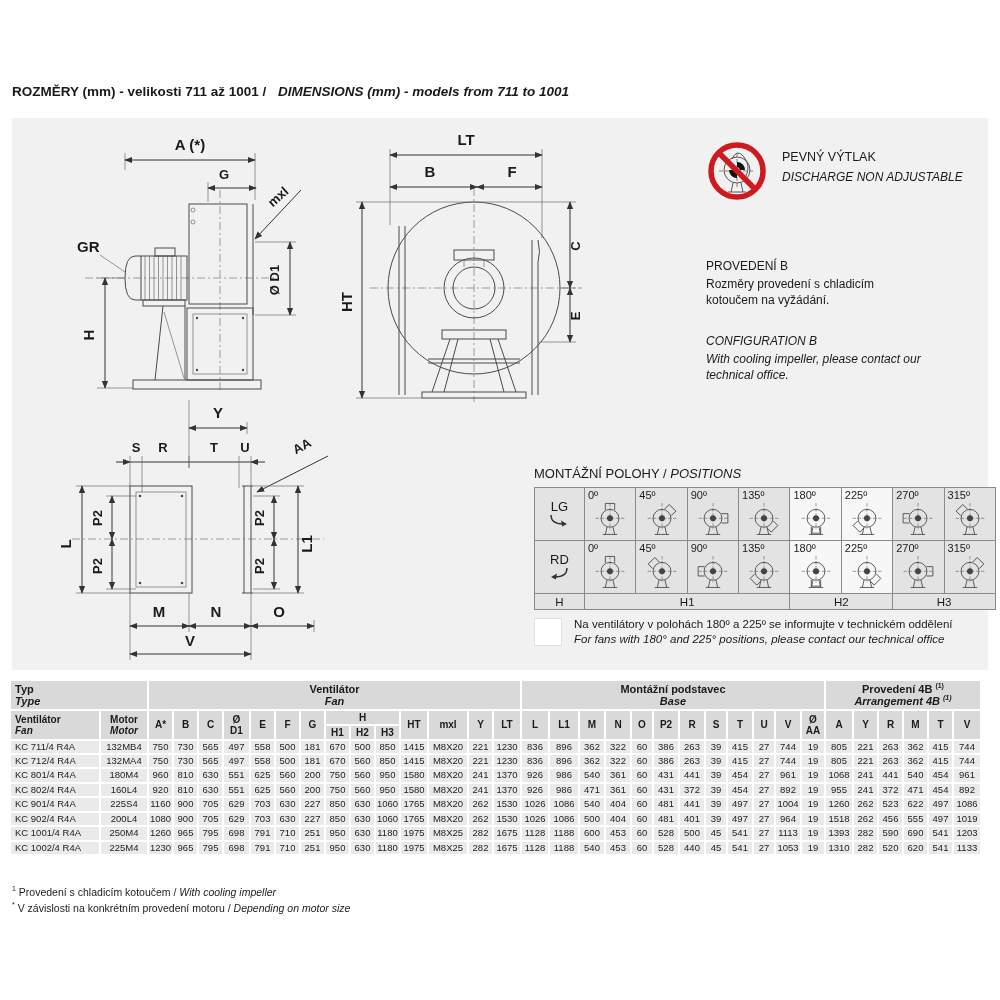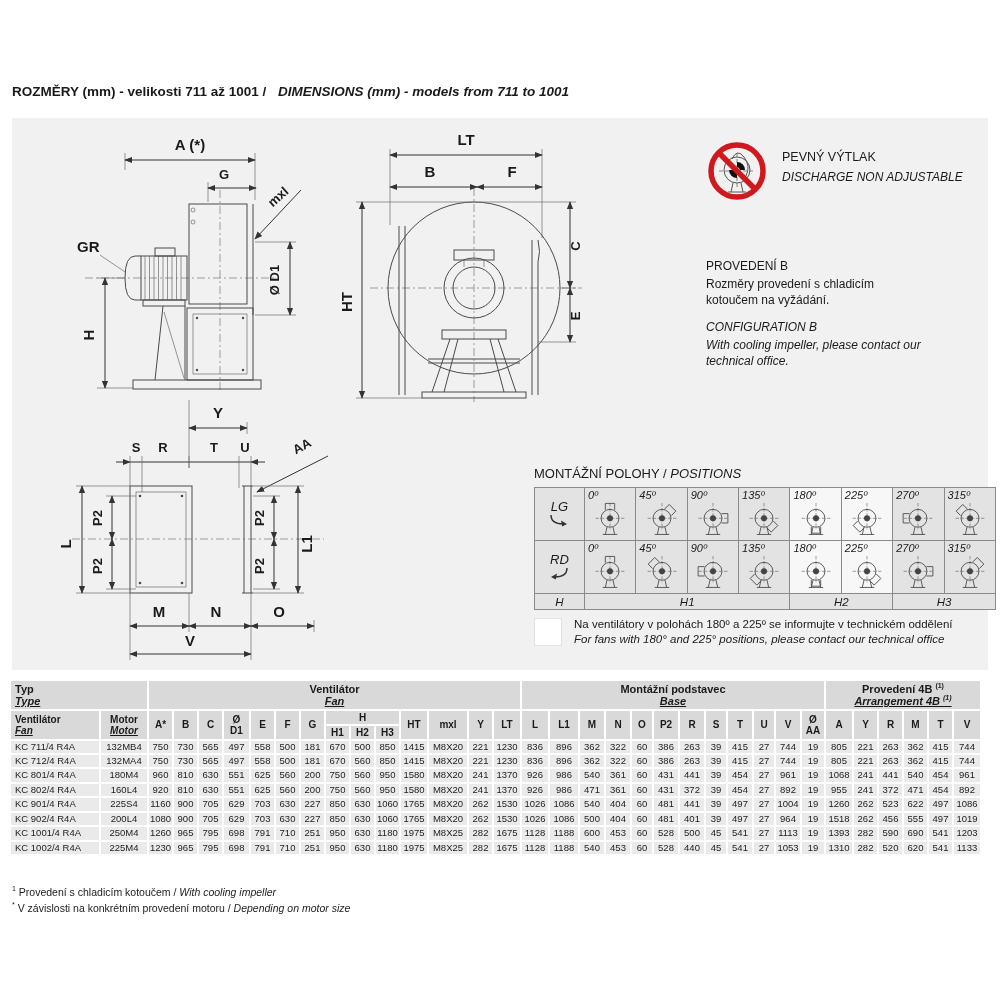--- a/index.html
+++ b/index.html
@@ -20,46 +20,46 @@
   .cl{stroke:#777;stroke-width:.7;fill:none;stroke-dasharray:8,3,2,3;}
   .lab{font-size:15px;}
   .lab-s{font-size:13px;}
   
   .proh{position:absolute;left:694px;top:22px;display:flex;align-items:flex-start;}
   .proh-txt{margin-left:14px;padding-top:10px;}
   .proh-txt .l1{font-size:12.5px;font-weight:normal;}
   .proh-txt .l2{font-size:12px;font-style:italic;margin-top:6px;}
   .cfgb{position:absolute;left:694px;top:140px;width:270px;font-size:12px;line-height:1.35;}
   .cfgb .t{margin-bottom:2px;}
-  .cfgb .it{font-style:italic;margin-top:10px;}
+  .cfgb .it{font-style:italic;margin-top:24px;}
   
   .pos-wrap{position:absolute;left:522px;top:348px;width:462px;}
   .pos-title{font-size:13px;margin-bottom:6px;}
   .pos-title .en{font-style:italic;}
-  table.pos{border-collapse:collapse;width:462px;font-style:italic;}
+  table.pos{border-collapse:collapse;width:462px;}
   table.pos td{border:1px solid #8a8a8a;background:#e3e3e3;padding:0;vertical-align:top;}
   table.pos td.hl{background:#f7f7f7;}
   table.pos td.pos-label{width:50px;text-align:center;vertical-align:middle;font-size:13px;}
   table.pos td.pos-cell{width:51px;height:52px;}
   .angle-txt{font-size:11px;padding:1px 0 0 3px;}
   table.pos td.pos-foot{height:15px;text-align:center;font-size:11.5px;vertical-align:middle;}
   .pos-note{display:flex;margin-top:7px;align-items:center;}
   .pos-note .sw{width:26px;height:26px;background:#fff;border:1px solid #e0e0e0;margin-right:12px;flex:none;}
   .pos-note .txt{font-size:11.5px;line-height:1.3;}
   .pos-note .txt .en{font-style:italic;}
   
   .dim-table{position:absolute;left:10px;top:680px;}
   table.main{border-collapse:separate;border-spacing:0;table-layout:fixed;}
   table.main th,table.main td{border:1px solid #fff;line-height:1.1;padding:1px 0;}
   table.main th{background:#d9d9d9;font-size:10px;font-weight:bold;text-align:center;vertical-align:middle;}
   table.main th.grp{font-size:11px;}
   table.main th.lft{text-align:left;padding-left:4px;}
   table.main td{background:#eaeaea;font-size:9.5px;text-align:center;color:#222;}
   table.main td.fan{text-align:left;padding-left:4px;white-space:nowrap;}
-  table.main i{font-style:italic;text-decoration:underline;}
+  table.main i{font-style:italic;}
   sup{font-size:7px;}
   
   .foot{position:absolute;left:12px;top:884px;font-size:10.5px;line-height:1.45;color:#222;}
   .foot .en{font-style:italic;}
 </style>
 </head>
 <body>
 
 <svg width="0" height="0" style="position:absolute" aria-hidden="true">
   <defs>

